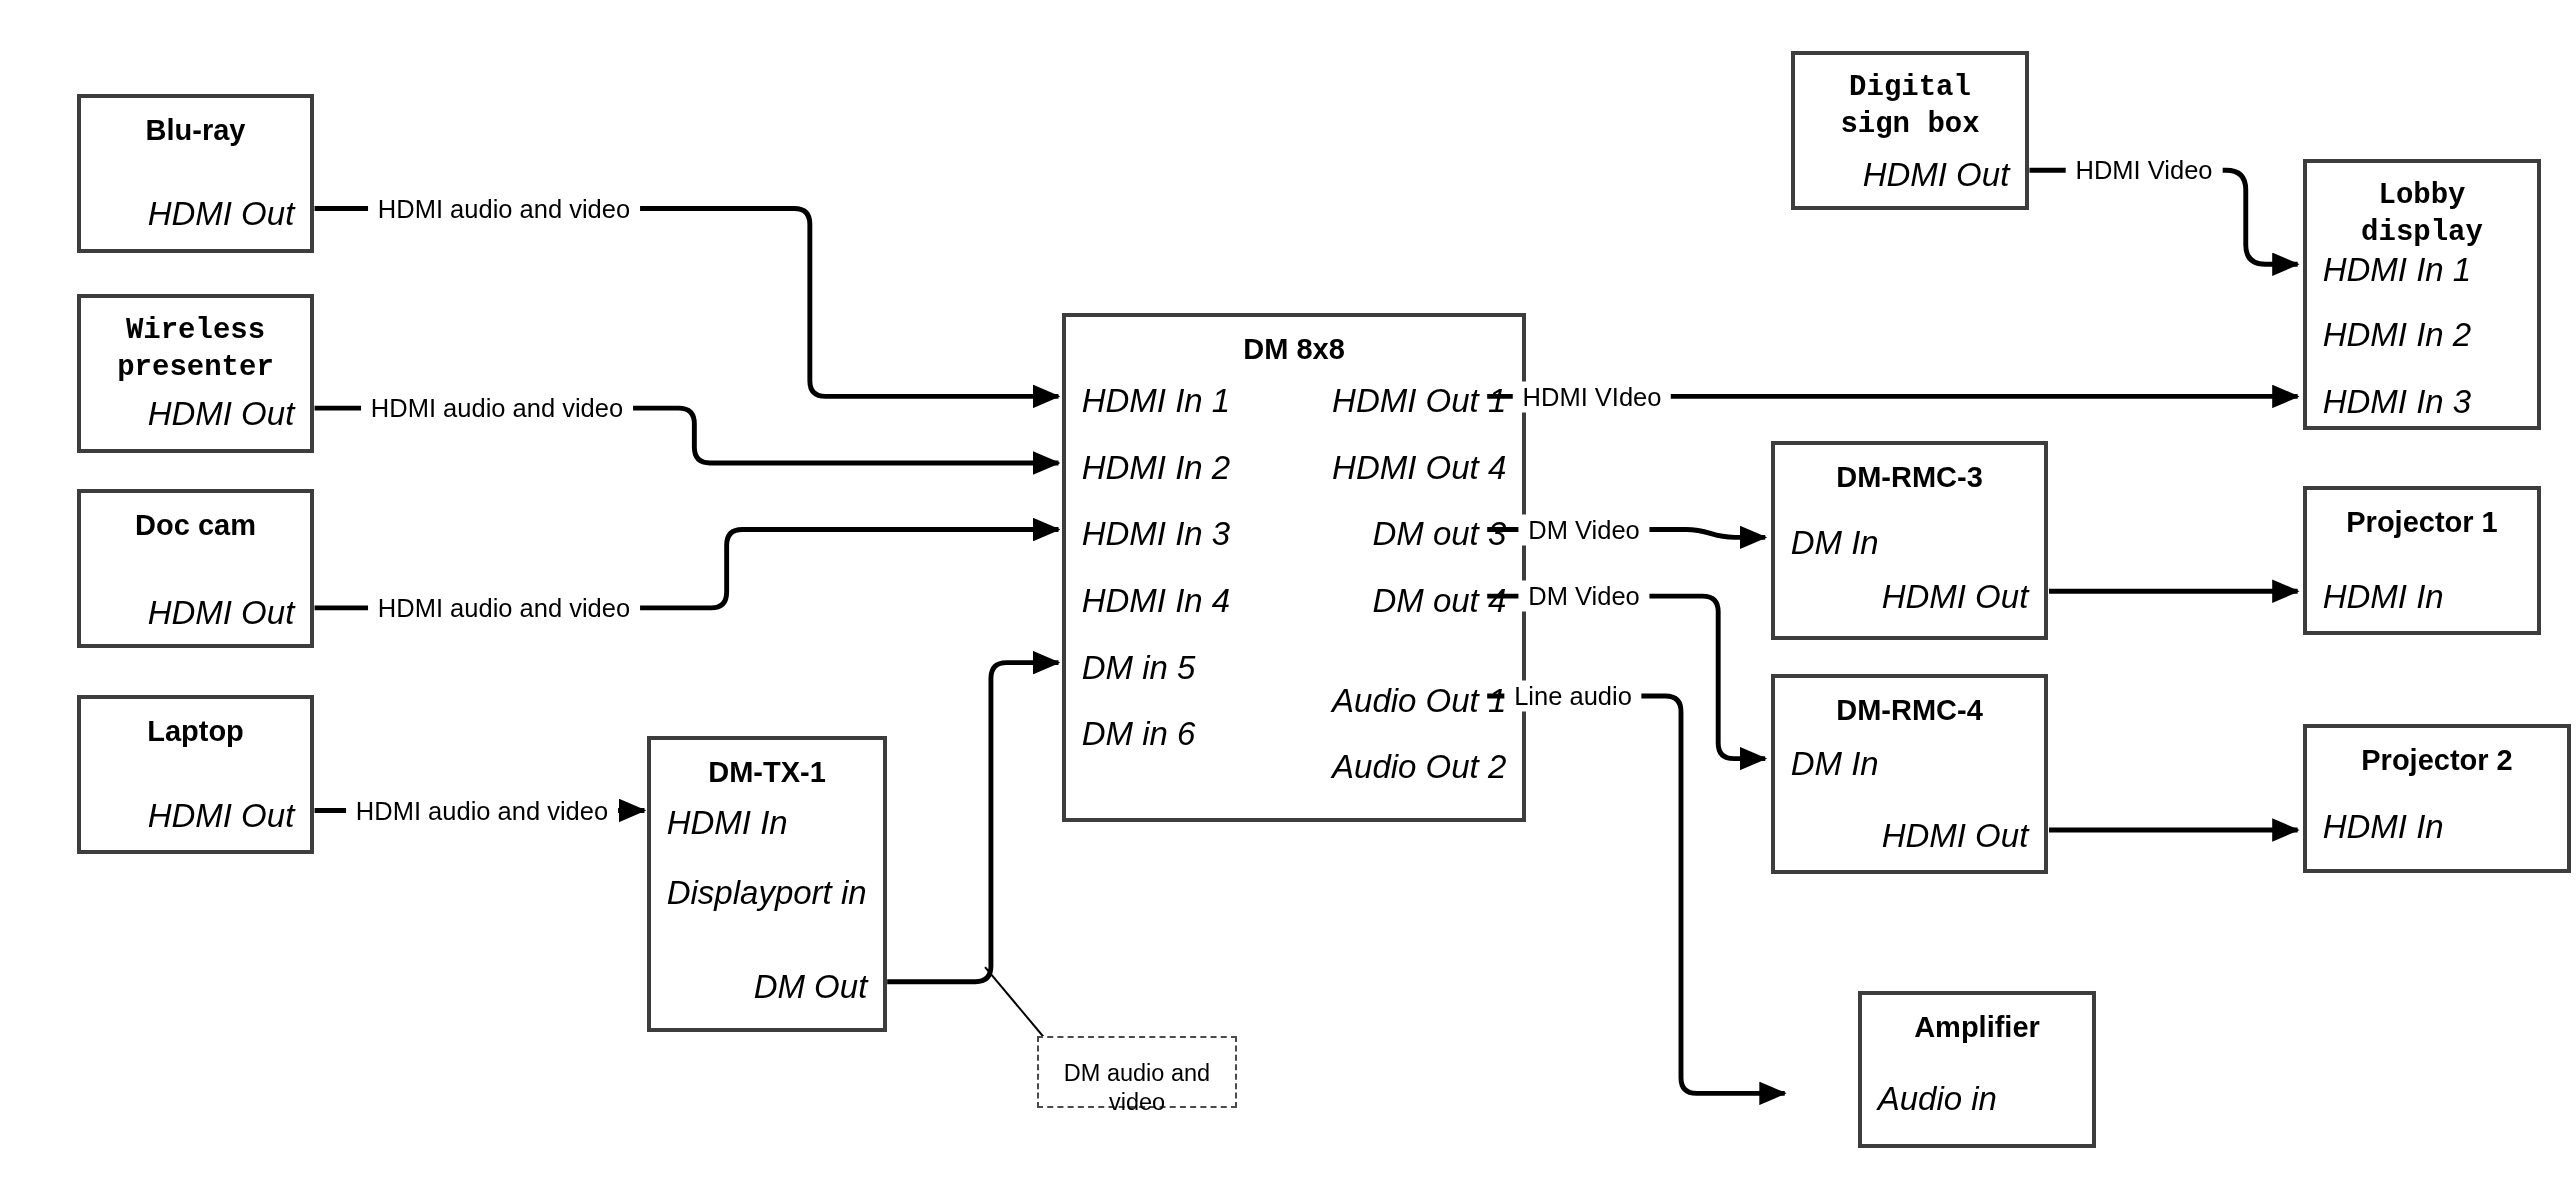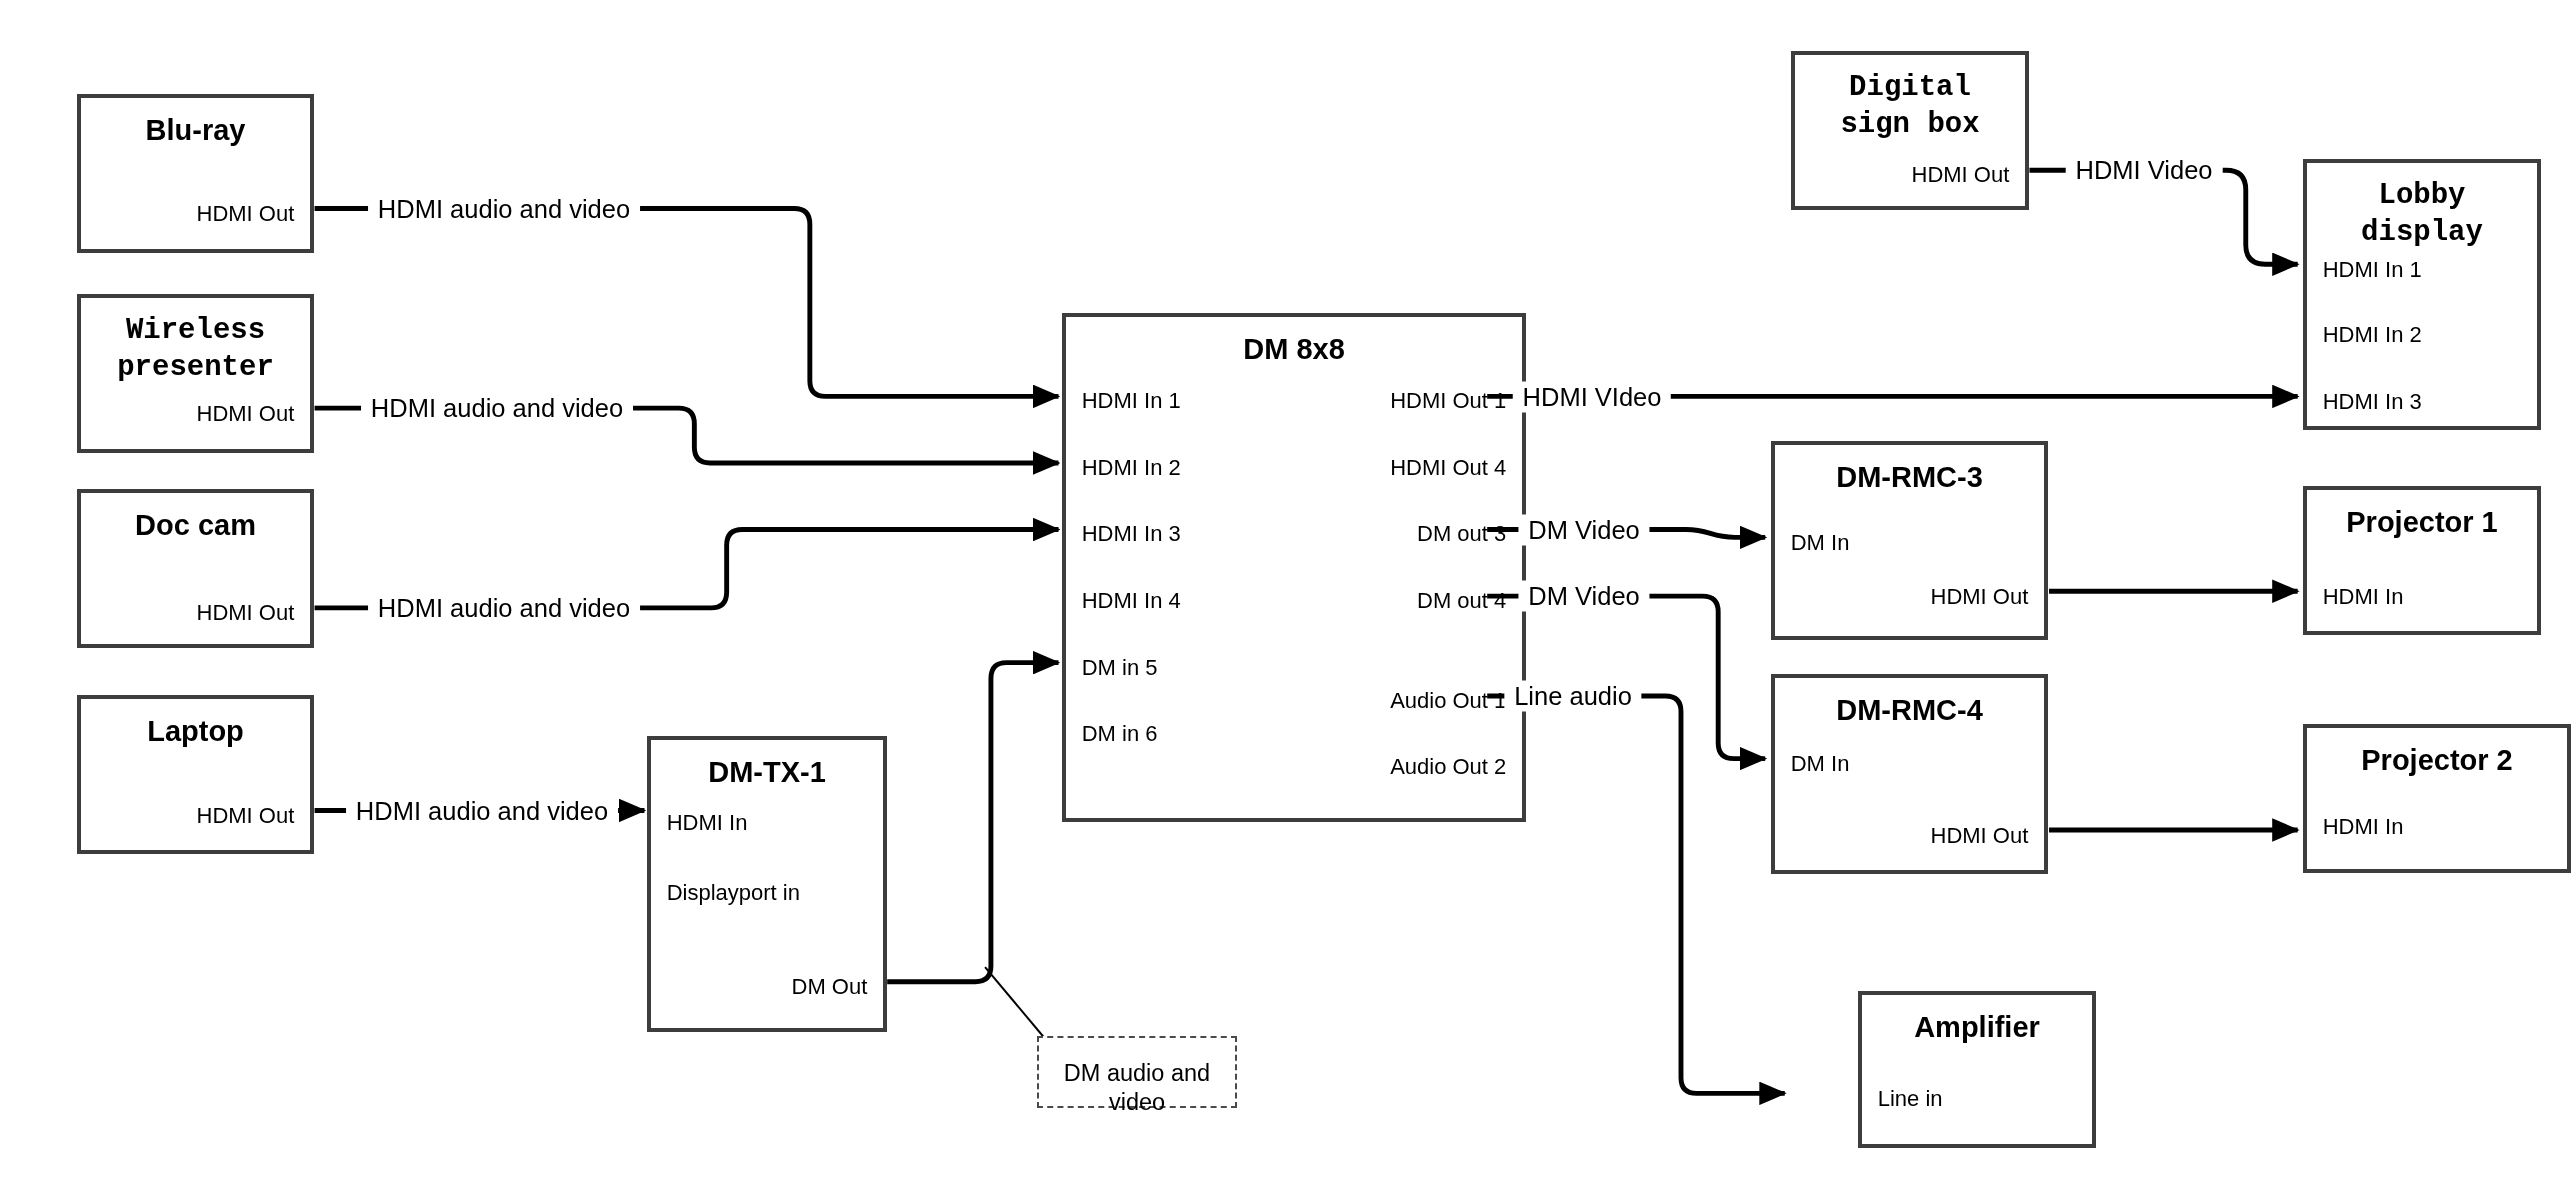--- a/index.html
+++ b/index.html
@@ -7,22 +7,22 @@
     position:relative;width:2576px;height:1201px;background:#ffffff;overflow:hidden;
     font-family:"Liberation Sans","DejaVu Sans",sans-serif;color:#000;
   }
   .node{position:absolute;background:#ffffff;border:4.9px solid #3d3d3d;box-sizing:border-box;z-index:1;}
   .node .title{
     position:absolute;top:13.7px;left:3.9px;right:3.9px;text-align:center;
     font-weight:700;font-size:29px;line-height:37px;
   }
   .node .title.narrow{left:50%;transform:translateX(-50%);width:176px;font-family:Liberation Mono, monospace;}
   .port{
-    position:absolute;font-size:22px;line-height:29px;transform:translateY(-50%);
-    white-space:nowrap;z-index:2;
+    position:absolute;font-size:33px;line-height:29px;transform:translateY(-50%);
+    white-space:nowrap;z-index:2;font-style:italic;
   }
   .port.pl{left:15.7px;text-align:center;}
   .port.pr{right:15.7px;text-align:right;}
   svg.wires{position:absolute;left:0;top:0;width:2576px;height:1201px;z-index:2;pointer-events:none;}
   svg.wires path{fill:none;stroke:#000;stroke-width:5;}
   svg.wires path.thin{stroke-width:2;}
   .wire-label{
     position:absolute;transform:translate(-50%,-50%);background:#ffffff;
     padding:0 9.8px;font-size:25.5px;line-height:31px;white-space:nowrap;z-index:3;
   }
@@ -140,21 +140,21 @@
     <div class="port pl" style="top:106px">HDMI In</div>
   </div>
 
   <div class="node" style="left:2303px;top:724px;width:268px;height:149px">
     <div class="title">Projector 2</div>
     <div class="port pl" style="top:98px">HDMI In</div>
   </div>
 
   <div class="node" style="left:1858px;top:991px;width:238px;height:157px">
     <div class="title">Amplifier</div>
-    <div class="port pl" style="top:103px">Line in</div>
+    <div class="port pl" style="top:103px">Audio in</div>
   </div>
 
   <div class="note" style="left:1037px;top:1036px;width:200px;height:72px">
     <span class="note-inner">DM audio and video</span>
   </div>
 
 </div>
 
 
 </body></html>

